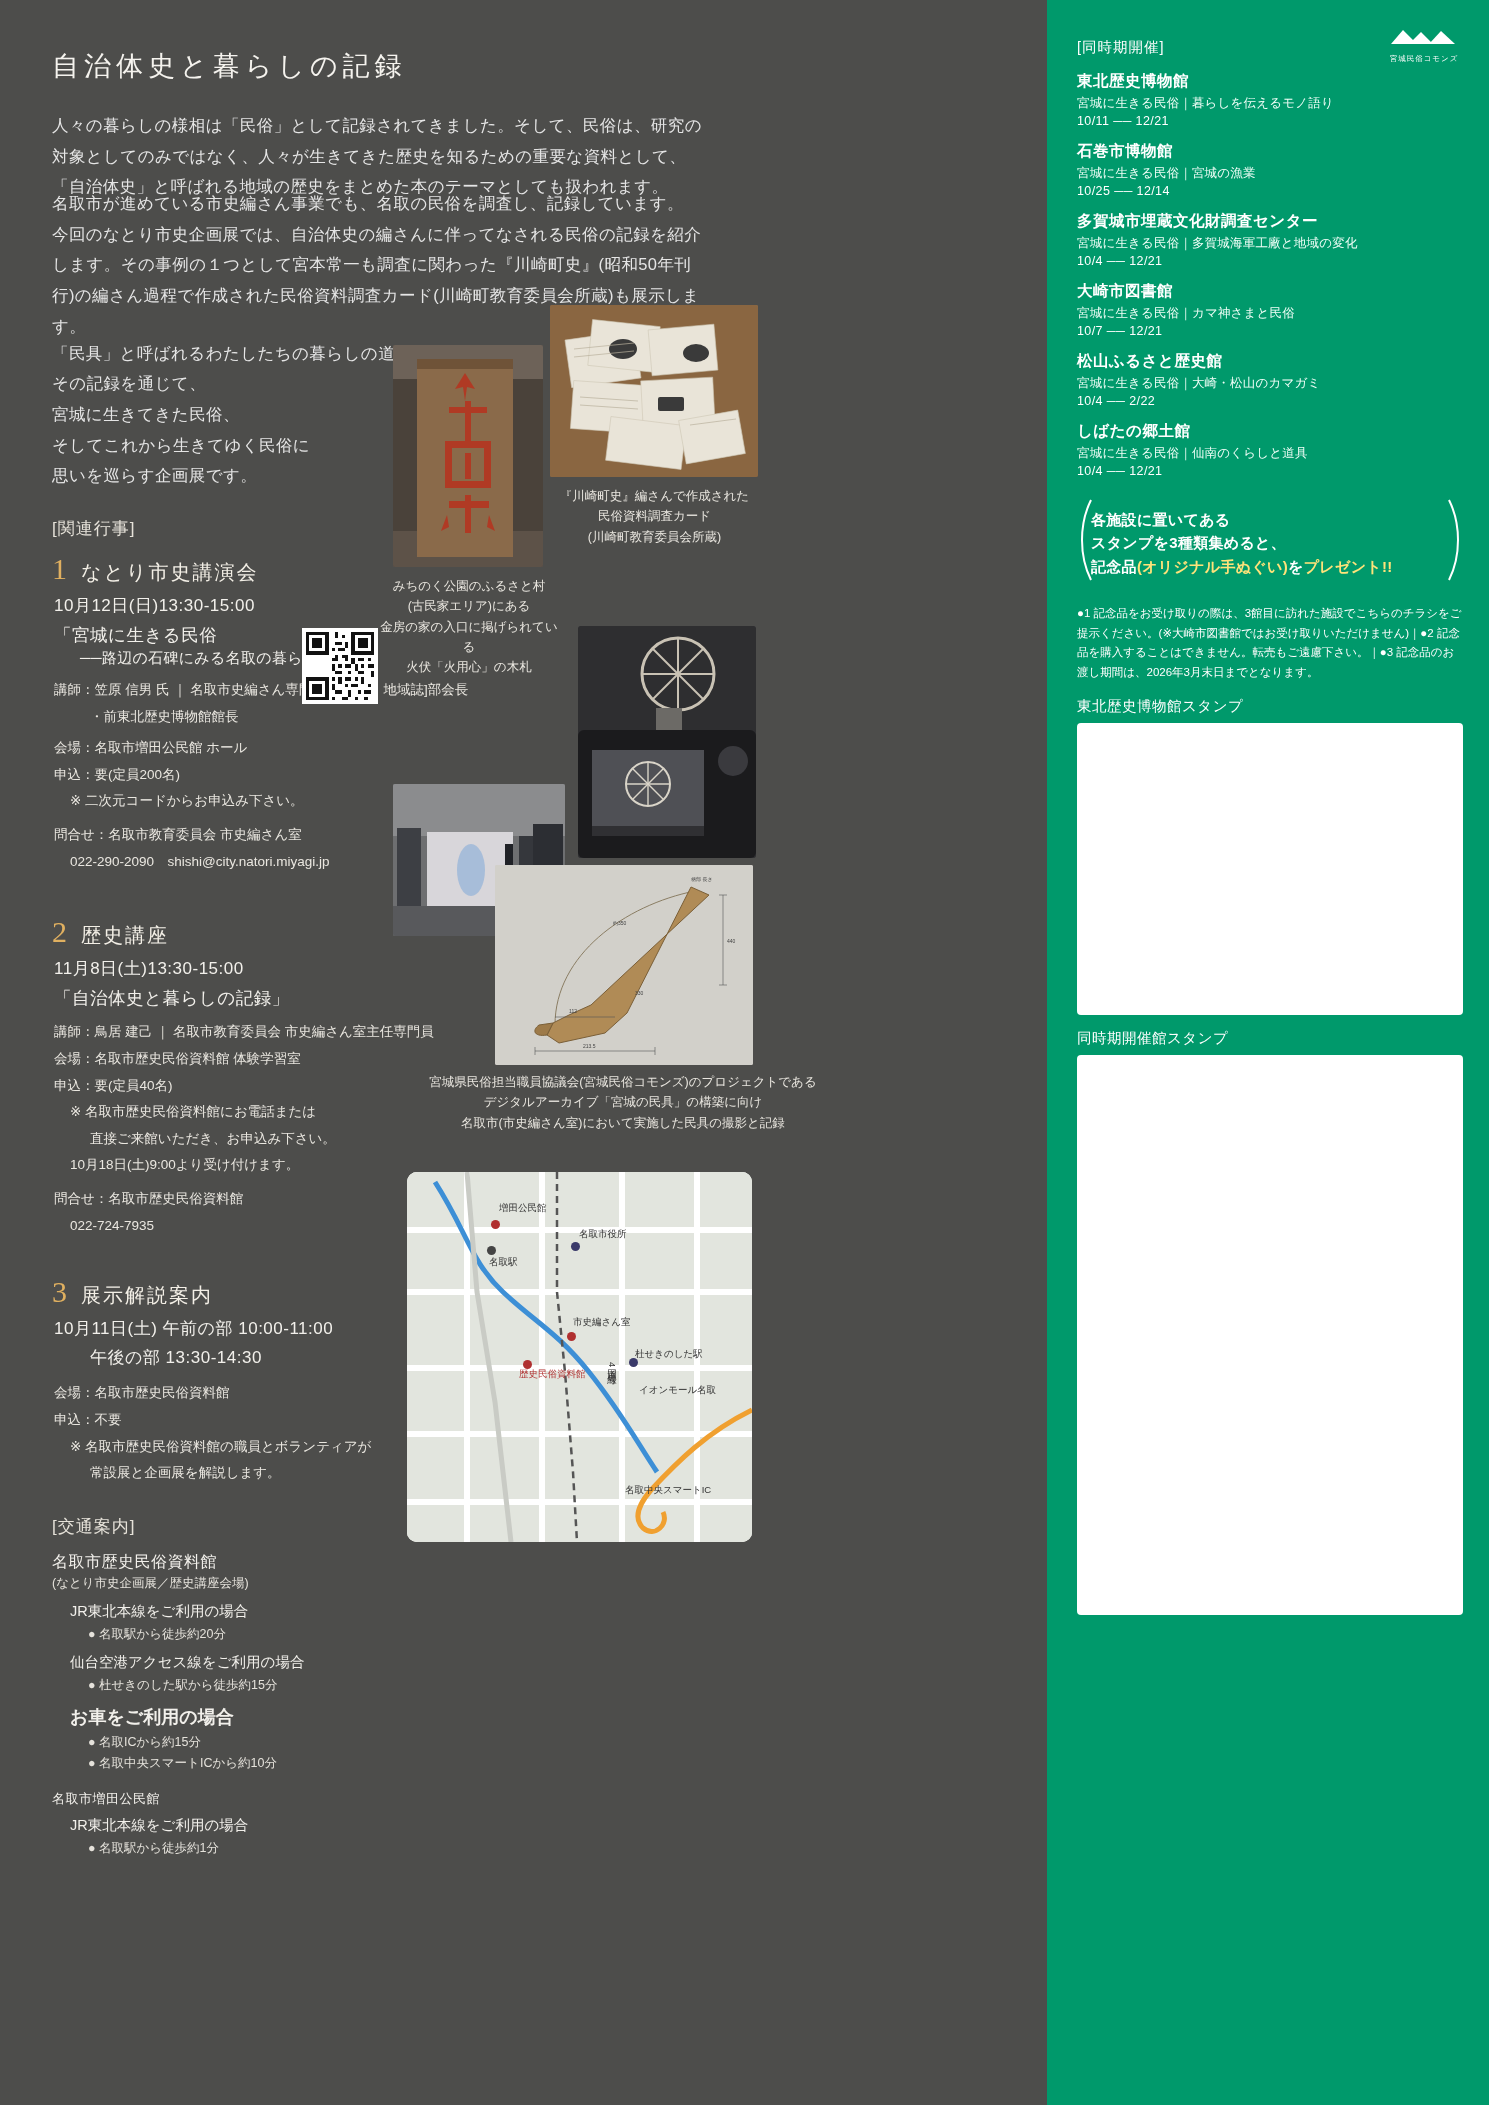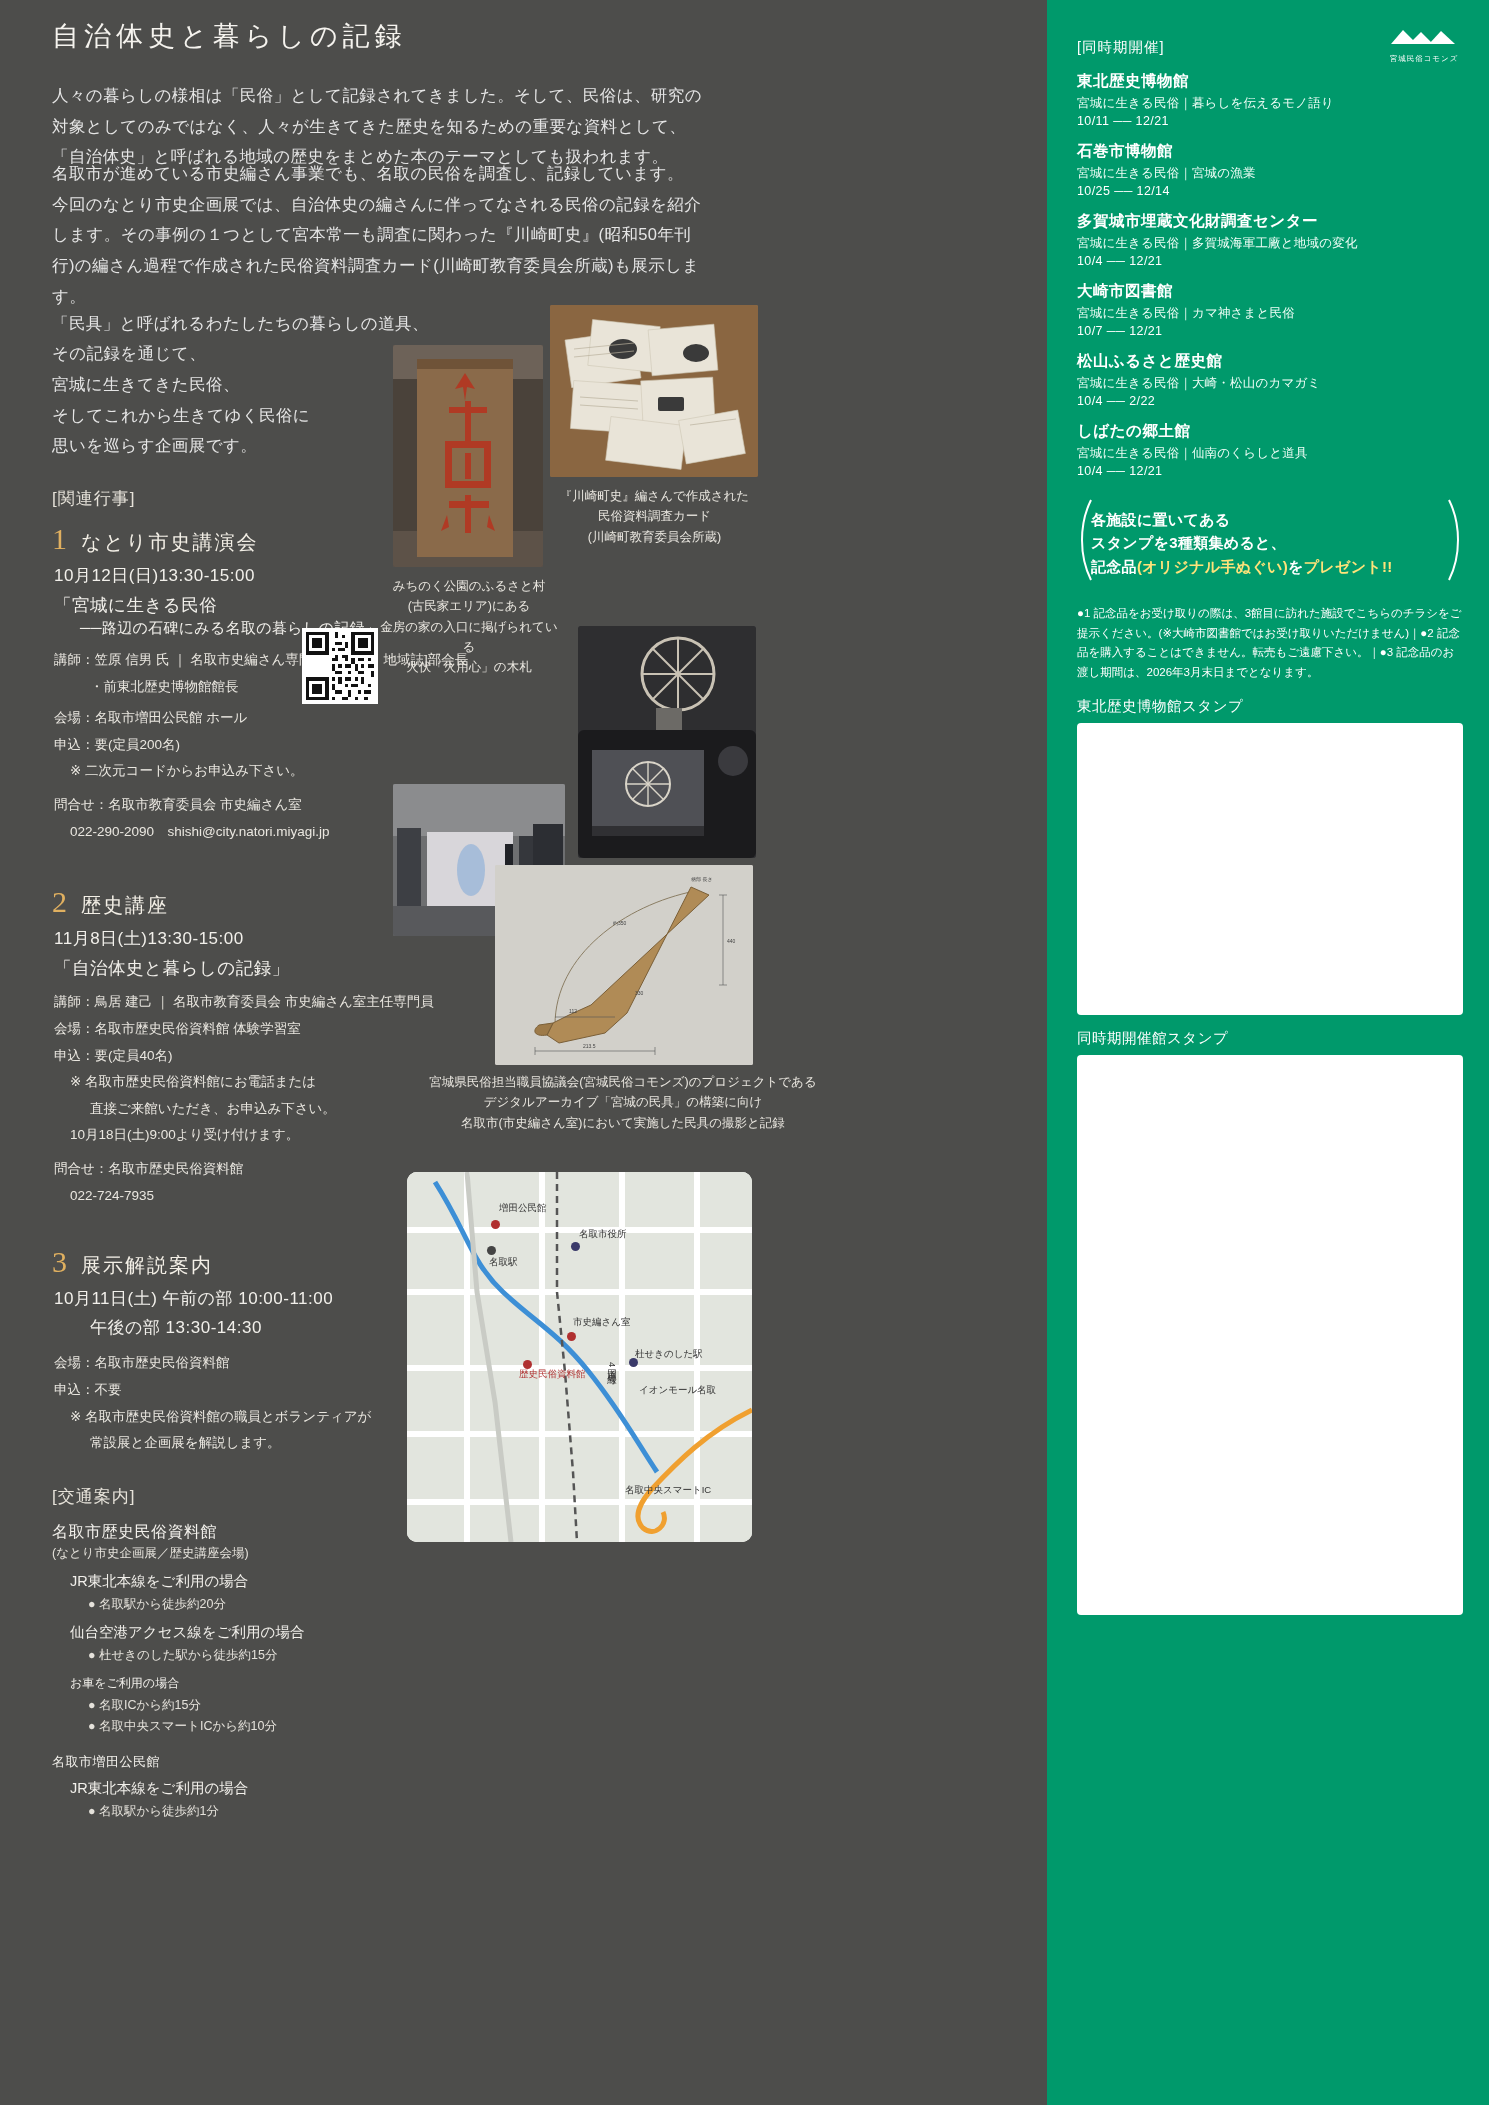--- a/index.html
+++ b/index.html
@@ -11,21 +11,21 @@
     overflow:hidden;
     position:relative;
   }
   .page{position:absolute;inset:0;display:flex;}
   
   .left{
     width:1047px;height:2105px;
     background:#4d4d4b;
     position:relative;
     box-sizing:border-box;
-    padding:18px 0 0 52px;
+    padding:48px 0 0 52px;
   }
   .right{
     width:442px;height:2105px;
     background:#00996b;
     position:relative;
     box-sizing:border-box;
     padding:28px 26px 0 30px;
   }
   h1.title{
     font-size:27px;letter-spacing:5px;font-weight:normal;
@@ -231,21 +231,21 @@
       <div class="small">(なとり市史企画展／歴史講座会場)</div>
       <div class="indent" style="margin-top:8px;">
         <div style="font-size:14.5px;">JR東北本線をご利用の場合</div>
         <div class="small indent" style="margin-top:3px;">● <span>名取駅から徒歩約20分</span></div>
       </div>
       <div class="indent" style="margin-top:8px;">
         <div style="font-size:14.5px;">仙台空港アクセス線をご利用の場合</div>
         <div class="small indent" style="margin-top:3px;">● <span>杜せきのした駅から徒歩約15分</span></div>
       </div>
       <div class="indent" style="margin-top:8px;">
-        <div style="font-size:12px;">お車をご利用の場合</div>
+        <div style="font-size:18px;font-weight:bold;">お車をご利用の場合</div>
         <div class="small indent" style="margin-top:3px;">● <span>名取ICから約15分</span></div>
         <div class="small indent">● <span>名取中央スマートICから約10分</span></div>
       </div>
     </div>
 
     <div style="margin-top:16px;">
       <div style="font-size:13px;letter-spacing:0.5px;">名取市増田公民館</div>
       <div class="indent" style="margin-top:8px;">
         <div style="font-size:14.5px;">JR東北本線をご利用の場合</div>
         <div class="small indent" style="margin-top:3px;">● <span>名取駅から徒歩約1分</span></div>

